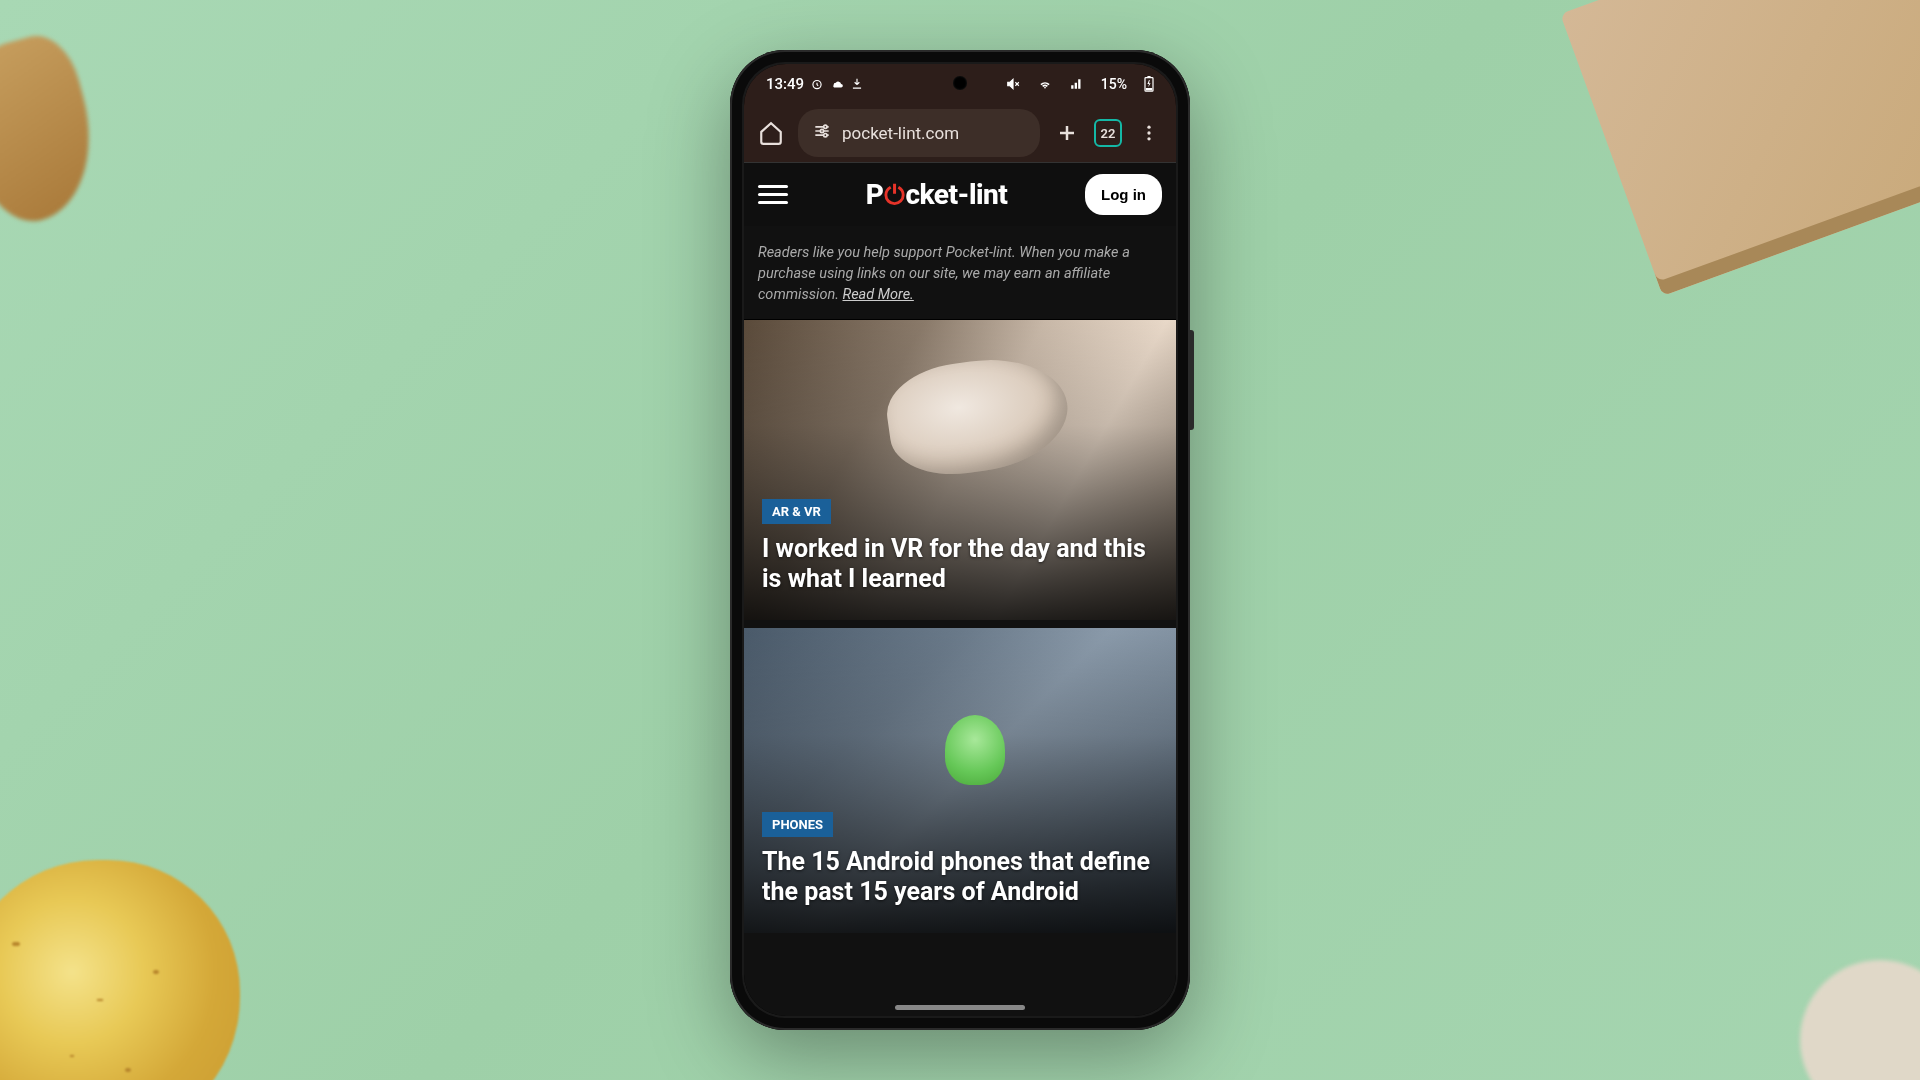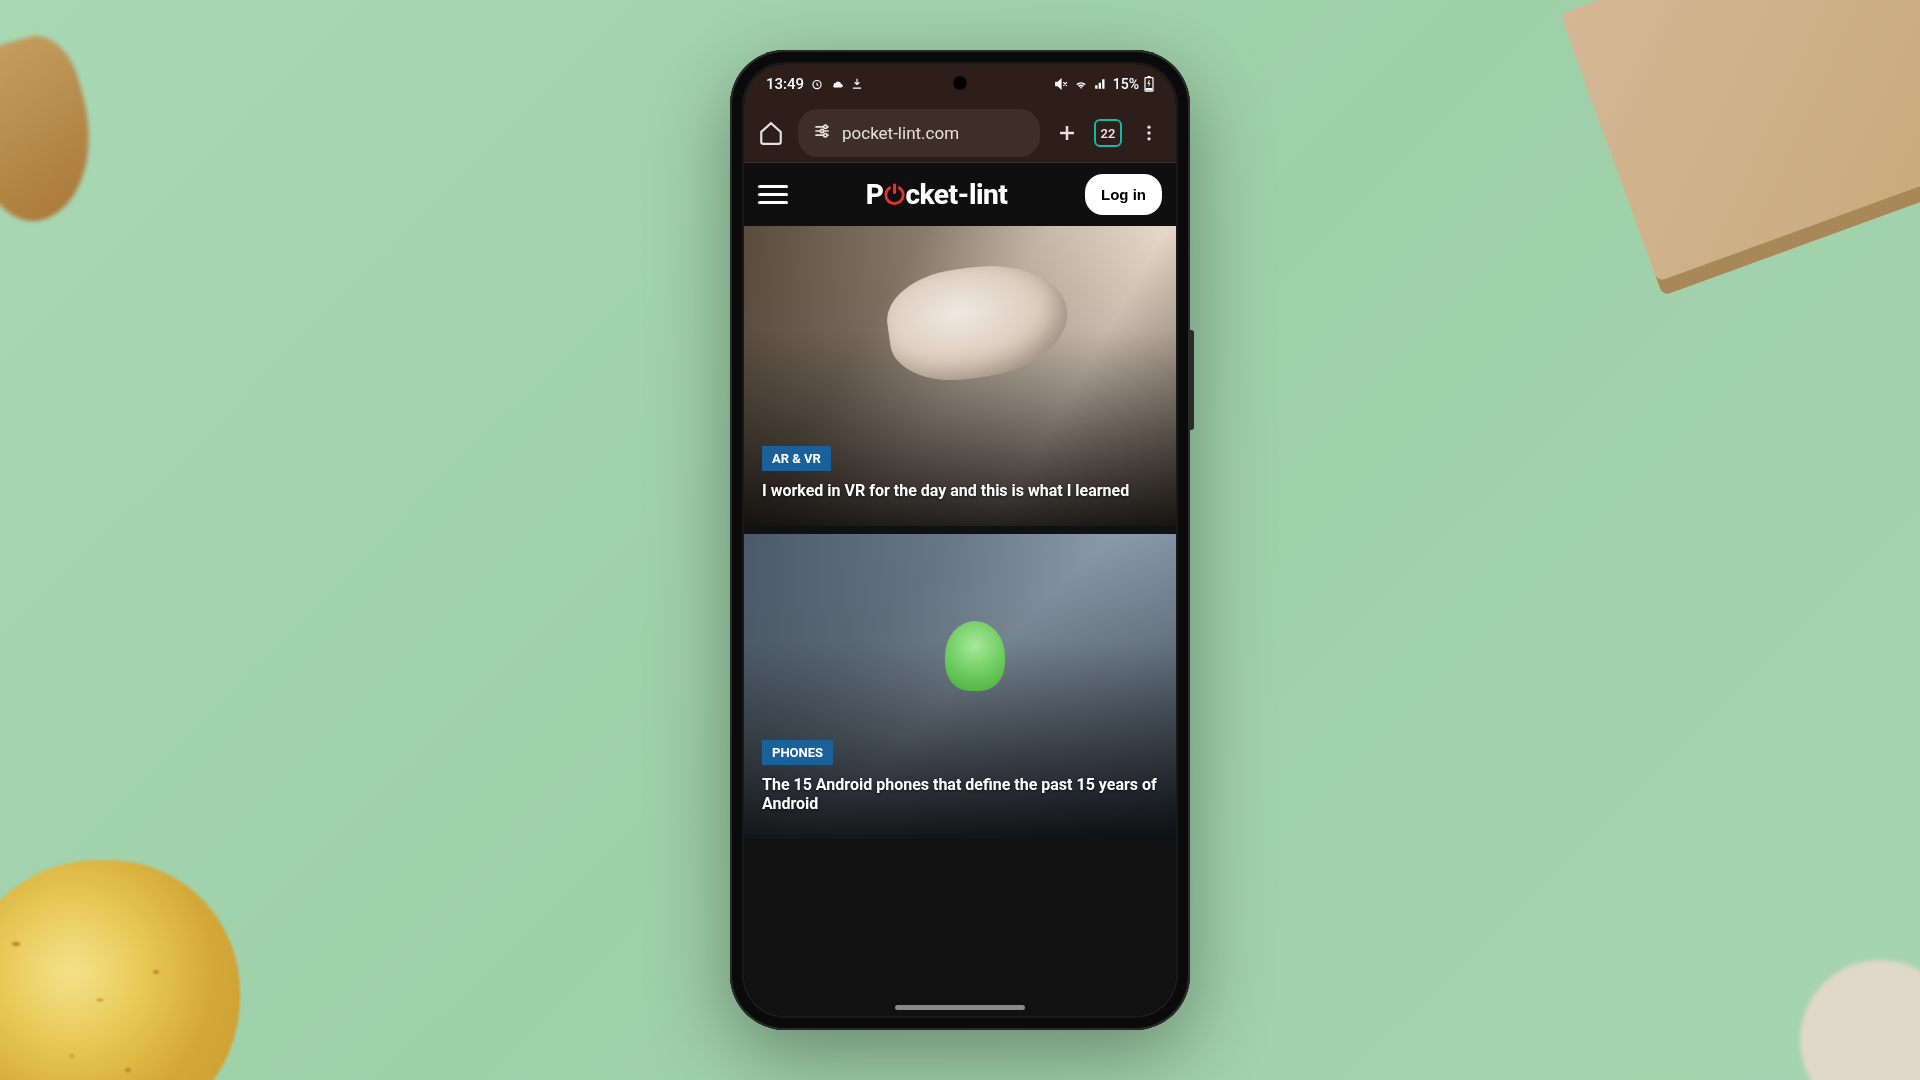--- a/index.html
+++ b/index.html
@@ -118,21 +118,21 @@
     display: flex;
     align-items: center;
     justify-content: space-between;
     padding: 0 22px;
     color: #fff;
     font-size: 15px;
     font-weight: 500;
     background: #2d1e1a;
   }
   .status-left { display: flex; align-items: center; gap: 6px; }
-  .status-right { display: flex; align-items: center; gap: 5px; font-size: 14px; justify-content: center; }
+  .status-right { display: flex; align-items: center; gap: 17px; font-size: 14px; justify-content: center; }
   .status-icon { display: inline-flex; }
 
   
   .browser-bar {
     height: 58px;
     background: #2d1e1a;
     display: flex;
     align-items: center;
     padding: 0 10px;
     gap: 10px;
@@ -267,21 +267,21 @@
     display: inline-block;
     background: #1a6099;
     color: #fff;
     font-size: 13px;
     font-weight: 700;
     padding: 5px 10px;
     margin-bottom: 10px;
     align-self: flex-start;
   }
   .article h2 {
-    font-size: 16px;
+    font-size: 25px;
     font-weight: 700;
     line-height: 1.2;
     margin-bottom: 8px;
     text-shadow: 0 1px 3px rgba(0,0,0,0.6);
   }
   .article p {
     font-size: 17px;
     line-height: 1.35;
     color: #eee;
     text-shadow: 0 1px 2px rgba(0,0,0,0.6);
@@ -426,20 +426,23 @@
             <span></span>
         </div>
         <div class="logo">
           <span>P</span>
             <span class="power">⏻</span>
             <span>cket-lint</span>
         </div>
         <button class="login-btn">Log in</button>
       </div>
 
+      <div class="affiliate">
+        <span>Readers like you help support Pocket-lint. When you make a purchase using links on our site, we may earn an affiliate commission. </span><a href="#">Read More.</a>
+      </div>
 
       <div class="article article-1">
         <div class="vr-headset"></div>
         <span class="category-badge">AR &amp; VR</span>
         <h2>I worked in VR for the day and this is what I learned</h2>
       </div>
 
       <div class="article article-2">
         <div class="android-orb"></div>
         <span class="category-badge">PHONES</span>

